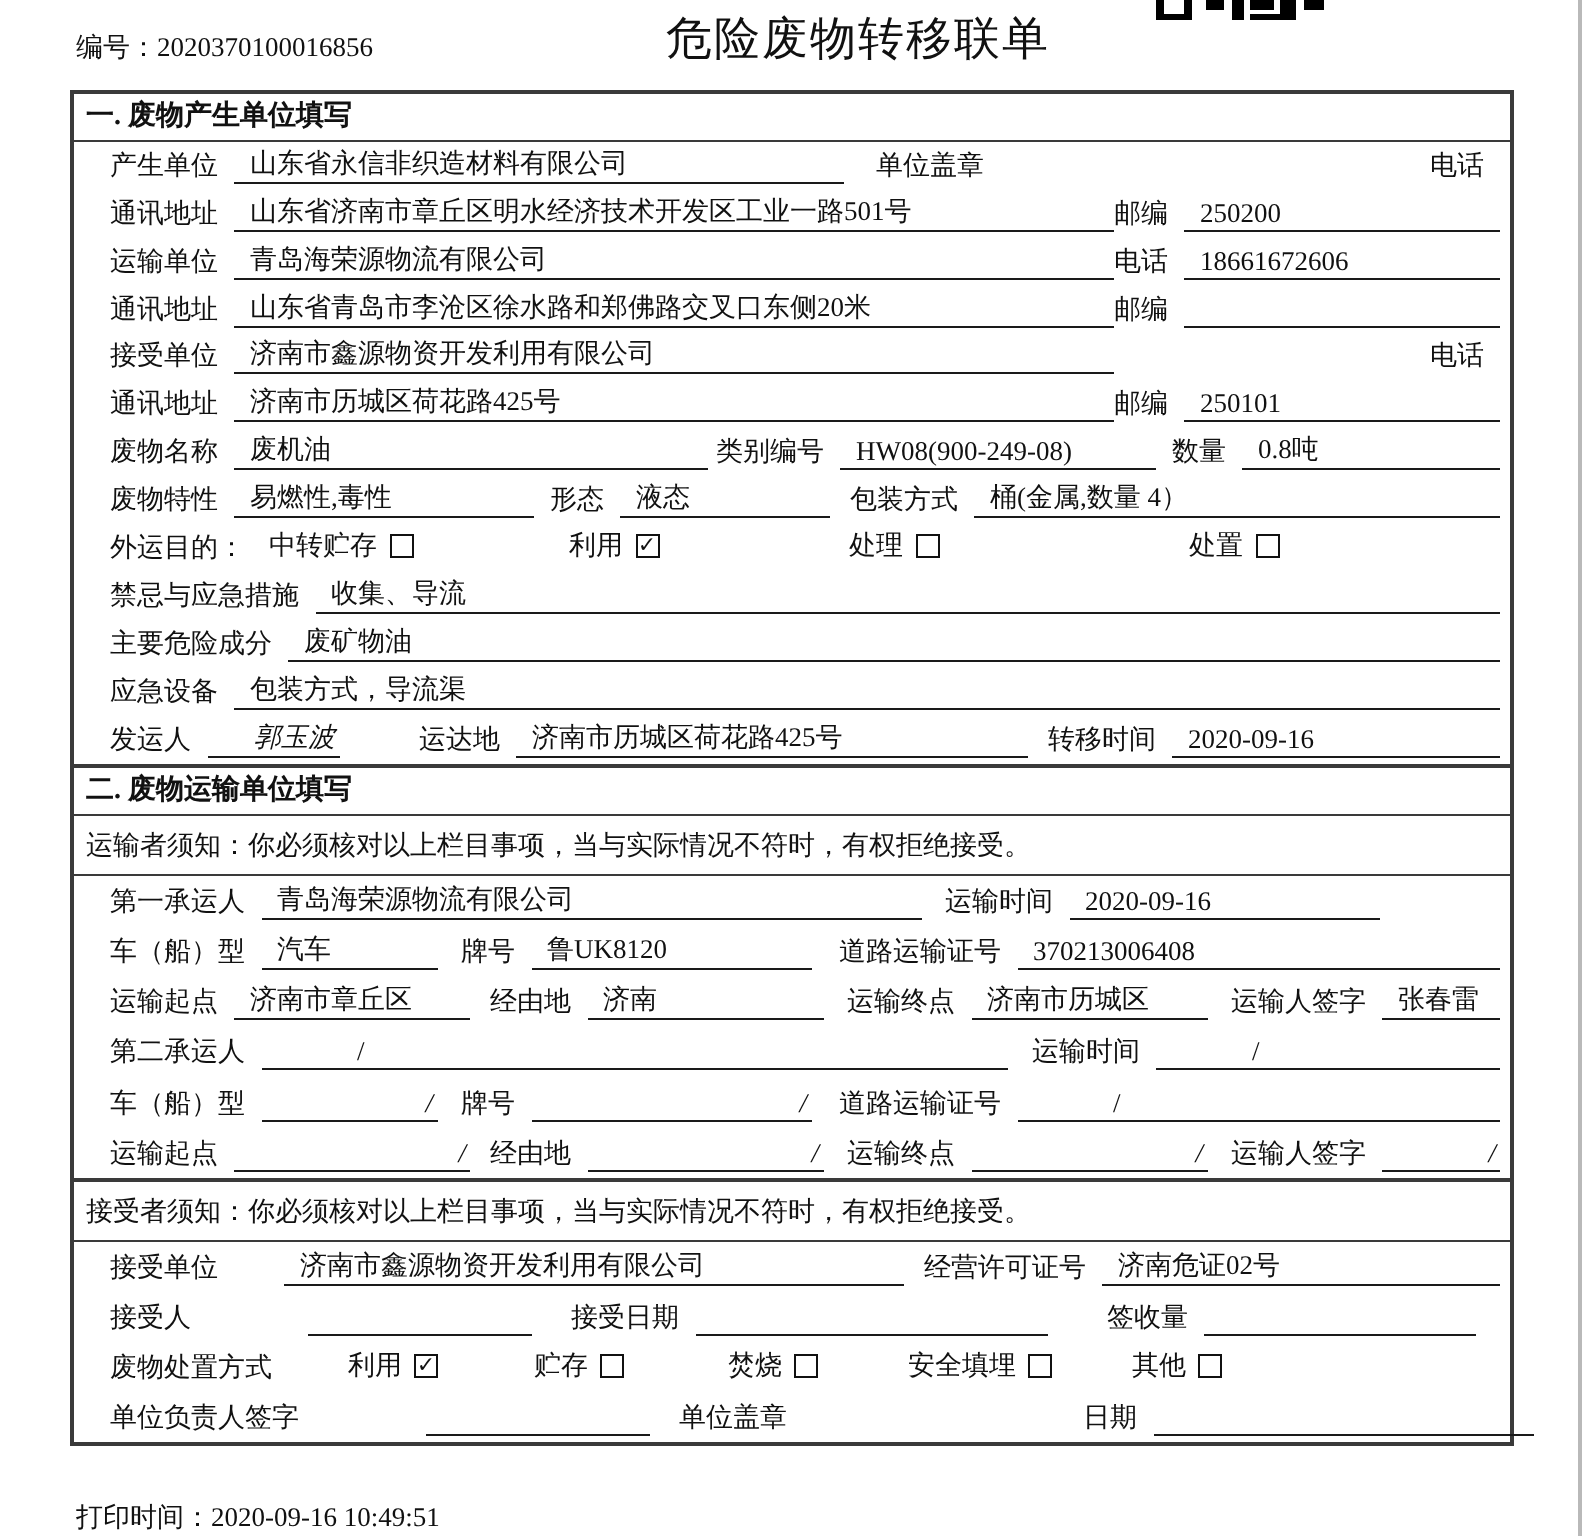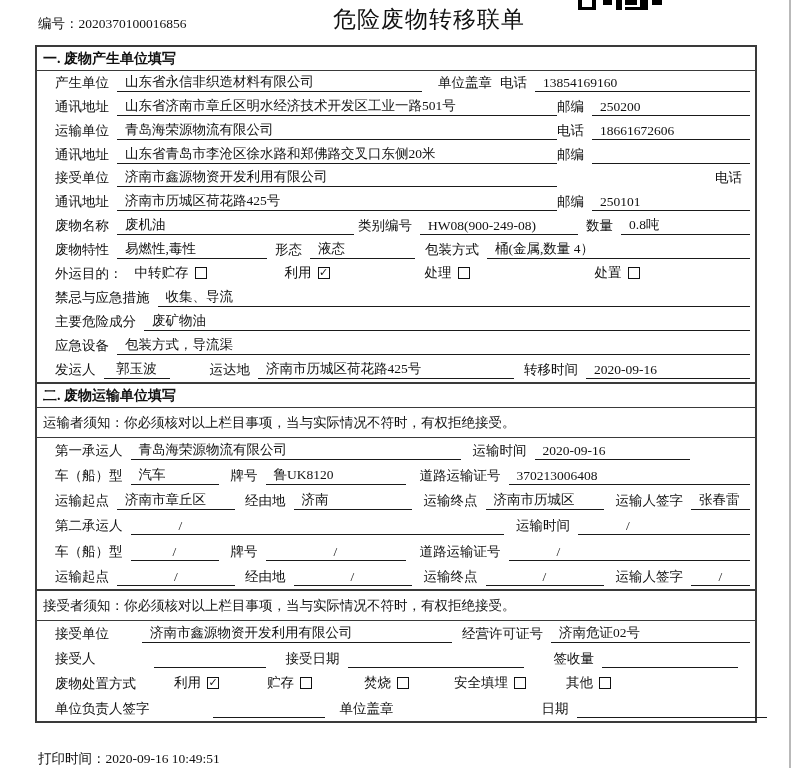--- a/index.html
+++ b/index.html
@@ -21,21 +21,21 @@
         font-weight:bold;font-size:14px;border-bottom:1px solid #3a3a3a;}
   .notice{box-sizing:border-box;height:30px;padding:6px 6px 5px 6px;line-height:17px;
           border-bottom:1px solid #3a3a3a;white-space:nowrap;}
   .row{display:flex;align-items:flex-end;box-sizing:border-box;
        height:23.9px;padding:0 5px 3px 18px;}
   .sec2 .row{height:25.2px;}
   .sec3 .row{height:25px;}
   .lbl{white-space:nowrap;padding-right:8px;flex:0 0 auto;}
   .val{border-bottom:1px solid #1a1a1a;box-sizing:border-box;flex:0 0 auto;
        padding:0 2px 0 8px;white-space:nowrap;overflow:hidden;min-height:16px;}
-  .val.c{text-align:center;padding:0 2px;}
+  .val.c{text-align:right;padding:0 2px;font-style:italic;}
   .val.sl{padding-left:48px;}
   .grow{flex:1 1 auto;}
   .mla{margin-left:auto;}
   .opt{display:flex;align-items:center;flex:0 0 auto;margin-bottom:1px;}
   .cbx{width:12px;height:12px;box-sizing:border-box;border:1px solid #111;margin-left:6px;
        font-size:11px;line-height:10px;text-align:center;
        font-family:"DejaVu Sans","Liberation Sans",sans-serif;}
   .cbx i{font-style:normal;}
   .footer{position:absolute;left:38px;top:750px;white-space:nowrap;}
 </style>
@@ -65,21 +65,20 @@
 <div class="form">
 
   <div class="sec sec1">
     <div class="sech">一. 废物产生单位填写</div>
 
     <div class="row">
       <span class="lbl">产生单位</span>
       <span class="val" style="width:305px">山东省永信非织造材料有限公司</span>
       <span class="lbl" style="margin-left:16px">单位盖章</span>
       <span class="lbl mla">电话</span>
-      <span class="val grow">13854169160</span>
     </div>
 
     <div class="row">
       <span class="lbl">通讯地址</span>
       <span class="val" style="width:440px">山东省济南市章丘区明水经济技术开发区工业一路501号</span>
       <span class="lbl mla">邮编</span>
       <span class="val grow">250200</span>
     </div>
 
     <div class="row">

